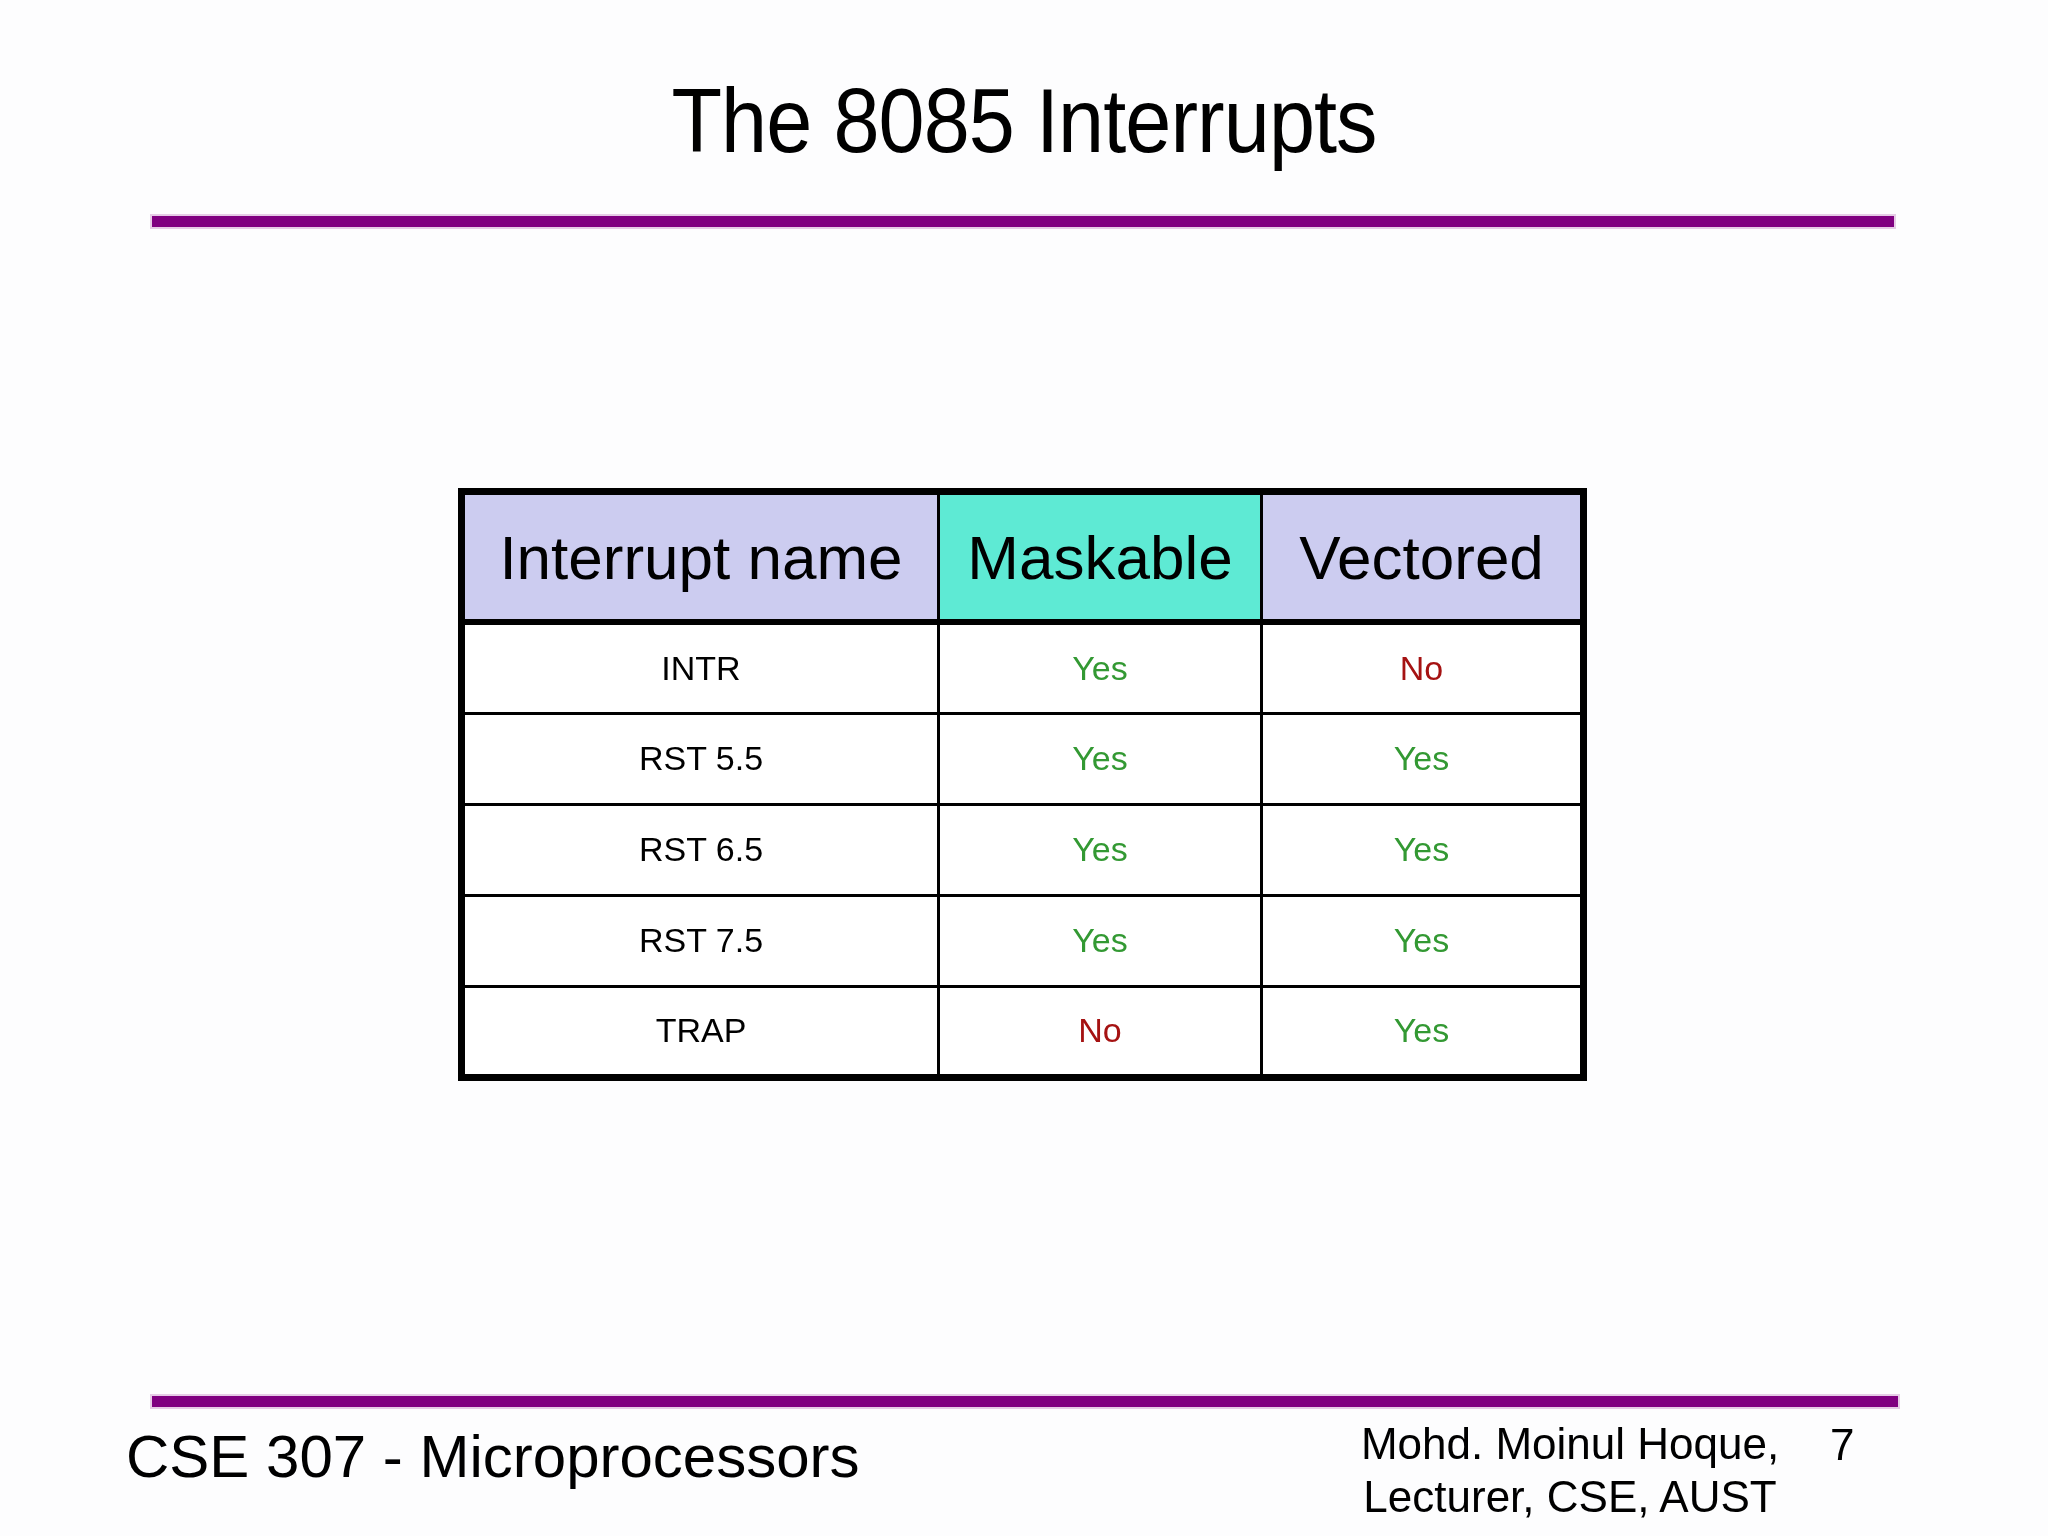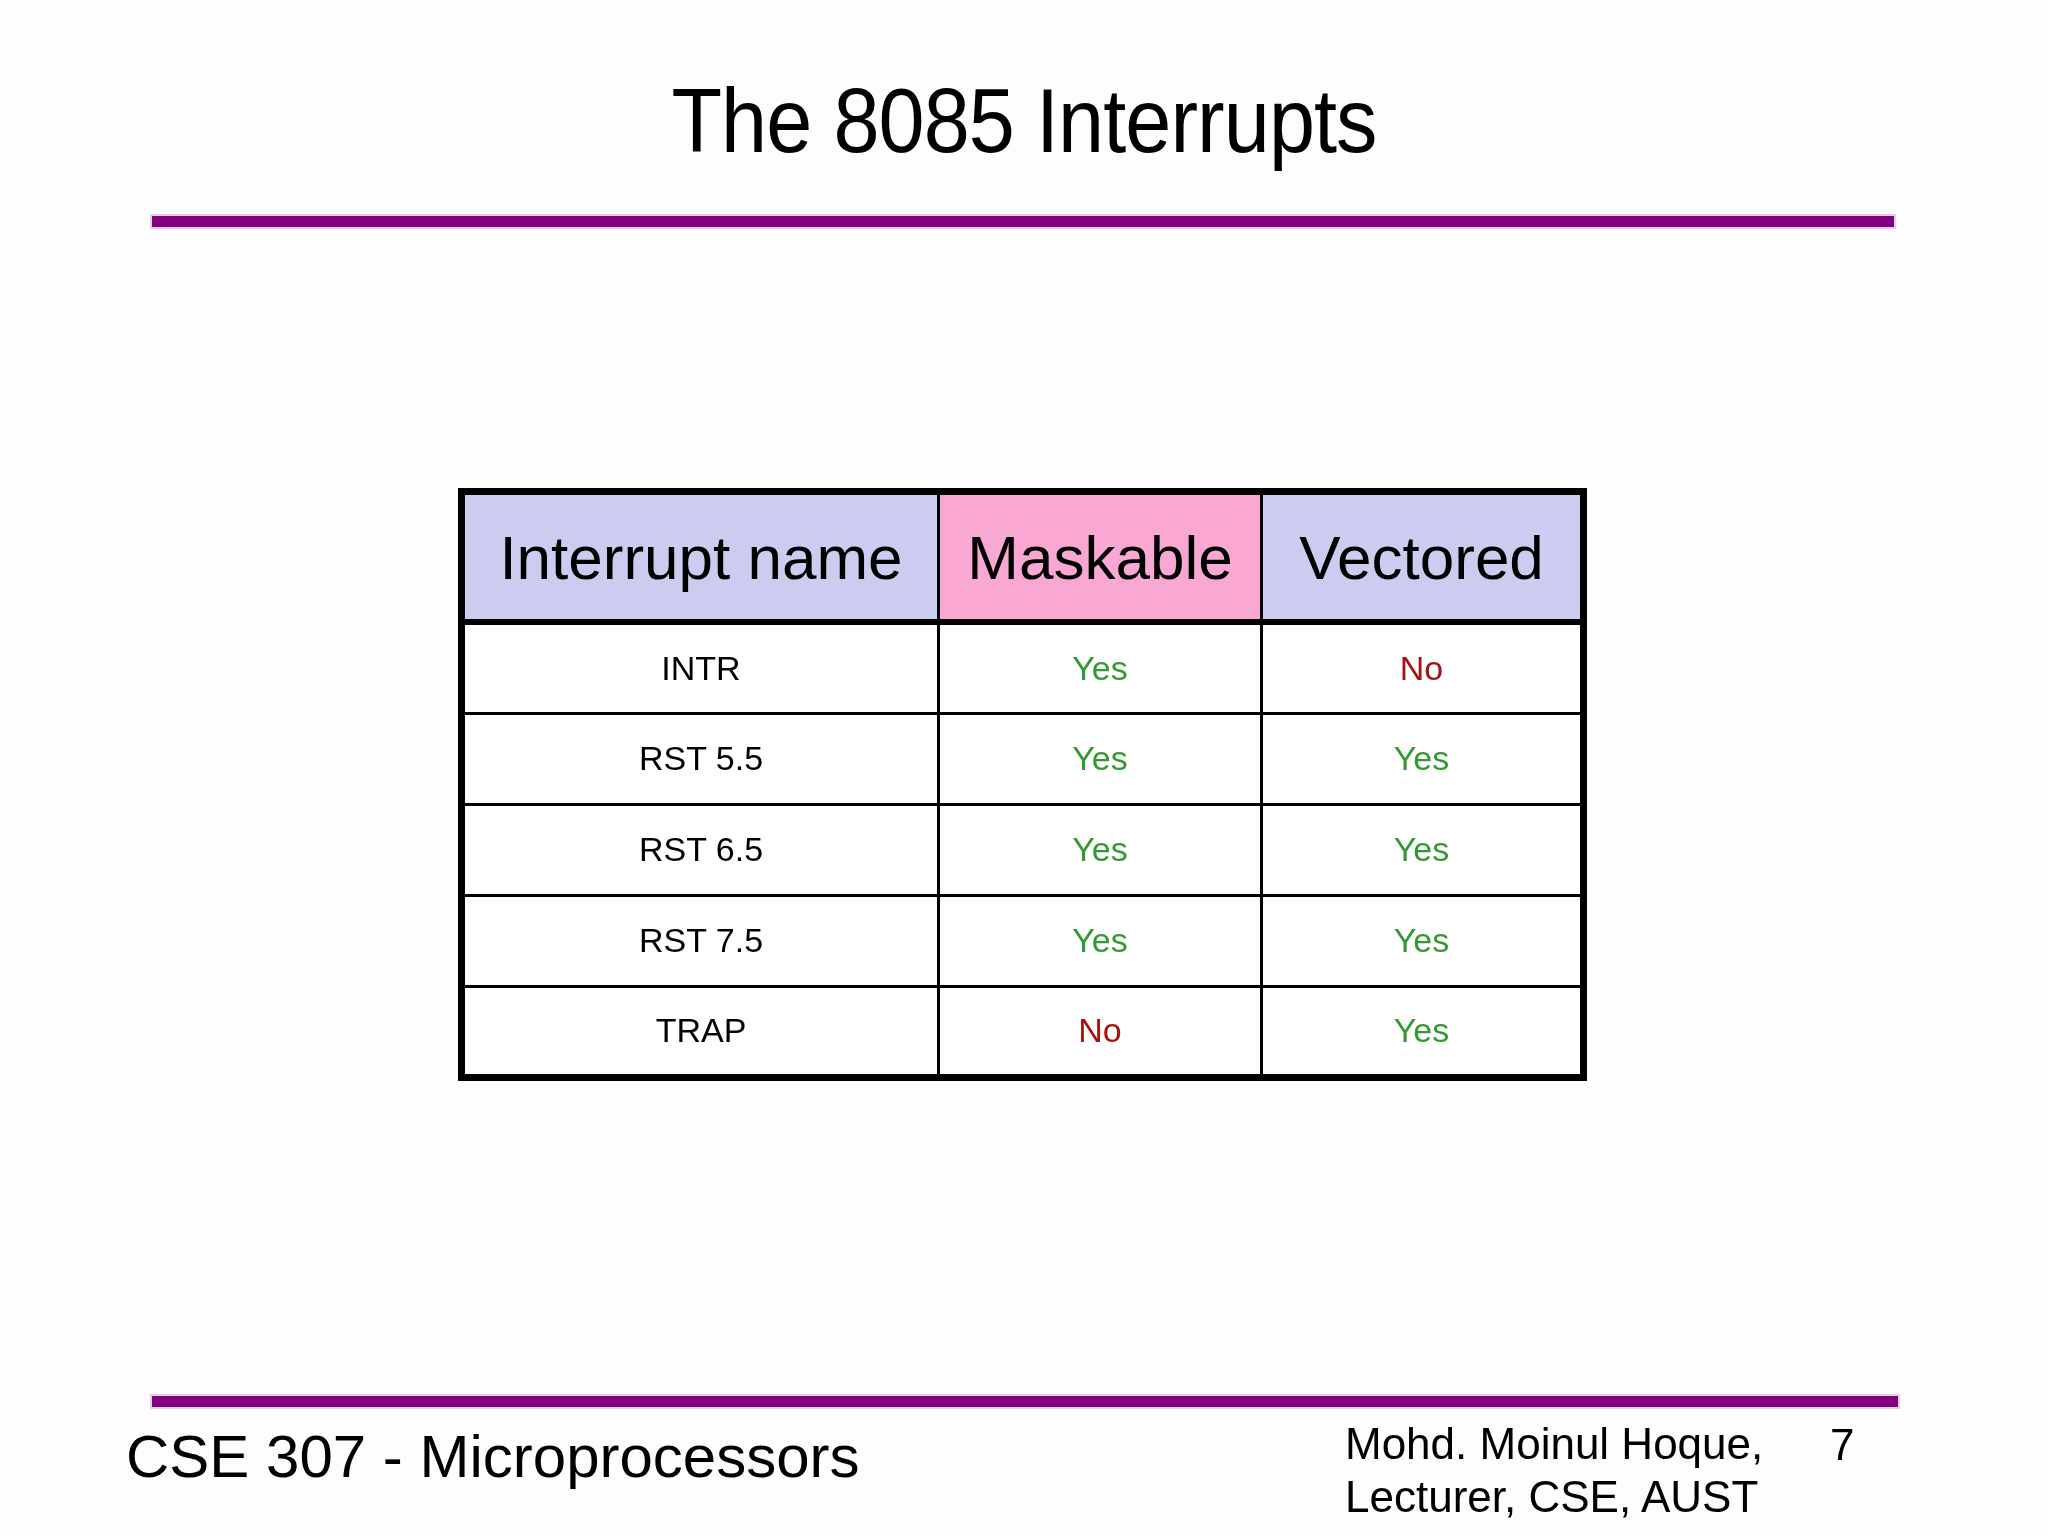--- a/index.html
+++ b/index.html
@@ -78,21 +78,21 @@
     left: 126px;
     top: 1422px;
     font-size: 60px;
     white-space: nowrap;
   }
   .footer-author {
     position: absolute;
     left: 1345px;
     top: 1418px;
     width: 450px;
-    text-align: left;
+    text-align: center;
     font-size: 44px;
     line-height: 1.2;
   }
   .footer-page {
     position: absolute;
     left: 1830px;
     top: 1420px;
     font-size: 44px;
   }
 </style>
@@ -107,21 +107,21 @@
 
   <table class="interrupts">
     <colgroup>
       <col class="c1">
         <col class="c2">
         <col class="c3">
     </colgroup>
     <thead>
       <tr>
         <th style="background-color: rgb(204, 204, 240); text-align: center;">Interrupt name</th>
-        <th style="background-color: #f9a8d4;">Maskable</th>
+        <th style="background-color: #5eead4;">Maskable</th>
         <th style="background-color: rgb(204, 204, 240);">Vectored</th>
       </tr>
     </thead>
     <tbody>
       <tr>
         <td>INTR</td>
         <td style="color: rgb(51, 153, 51);">Yes</td>
         <td style="color: rgb(165, 18, 18);">No</td>
       </tr>
       <tr>

